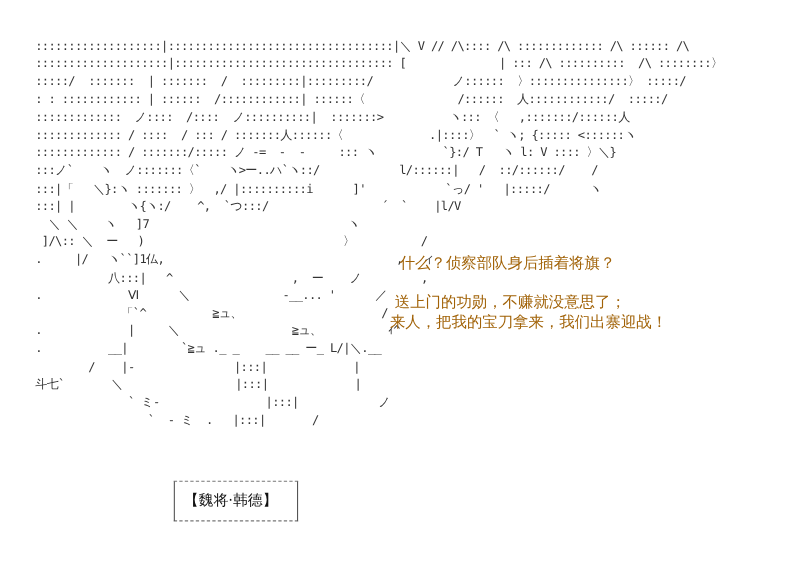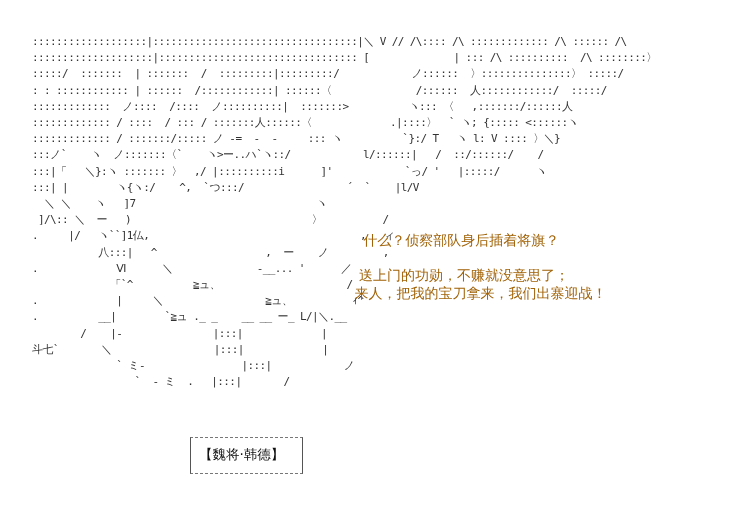--- a/index.html
+++ b/index.html
@@ -14,21 +14,20 @@
     position:absolute; left:350px; top:232px;
     font-family:"DejaVu Sans", sans-serif; font-size:14px; color:#a16207;
     line-height:17.5px;
   }
   .dialog div { white-space:pre; }
   .nameplate {
     position:absolute; left:158px; top:437px; width:113px; height:37px;
     border-left:1px solid #555; border-right:1px solid #555;
     border-top:1px dashed #777; border-bottom:1px dashed #777;
     box-sizing:border-box;
-    margin-left:32px;
   }
   .nameplate span {
     position:absolute; left:8px; top:8px;
     font-family:"DejaVu Sans", sans-serif; font-size:13.5px; color:#111; white-space:pre;
   }
 </style>
 </head>
 <body>
 
 <pre class="aa"><span>:::::::::::::::::::|::::::::::::::::::::::::::::::::::|＼ V // /\:::: /\ ::::::::::::: /\ :::::: /\</span>

